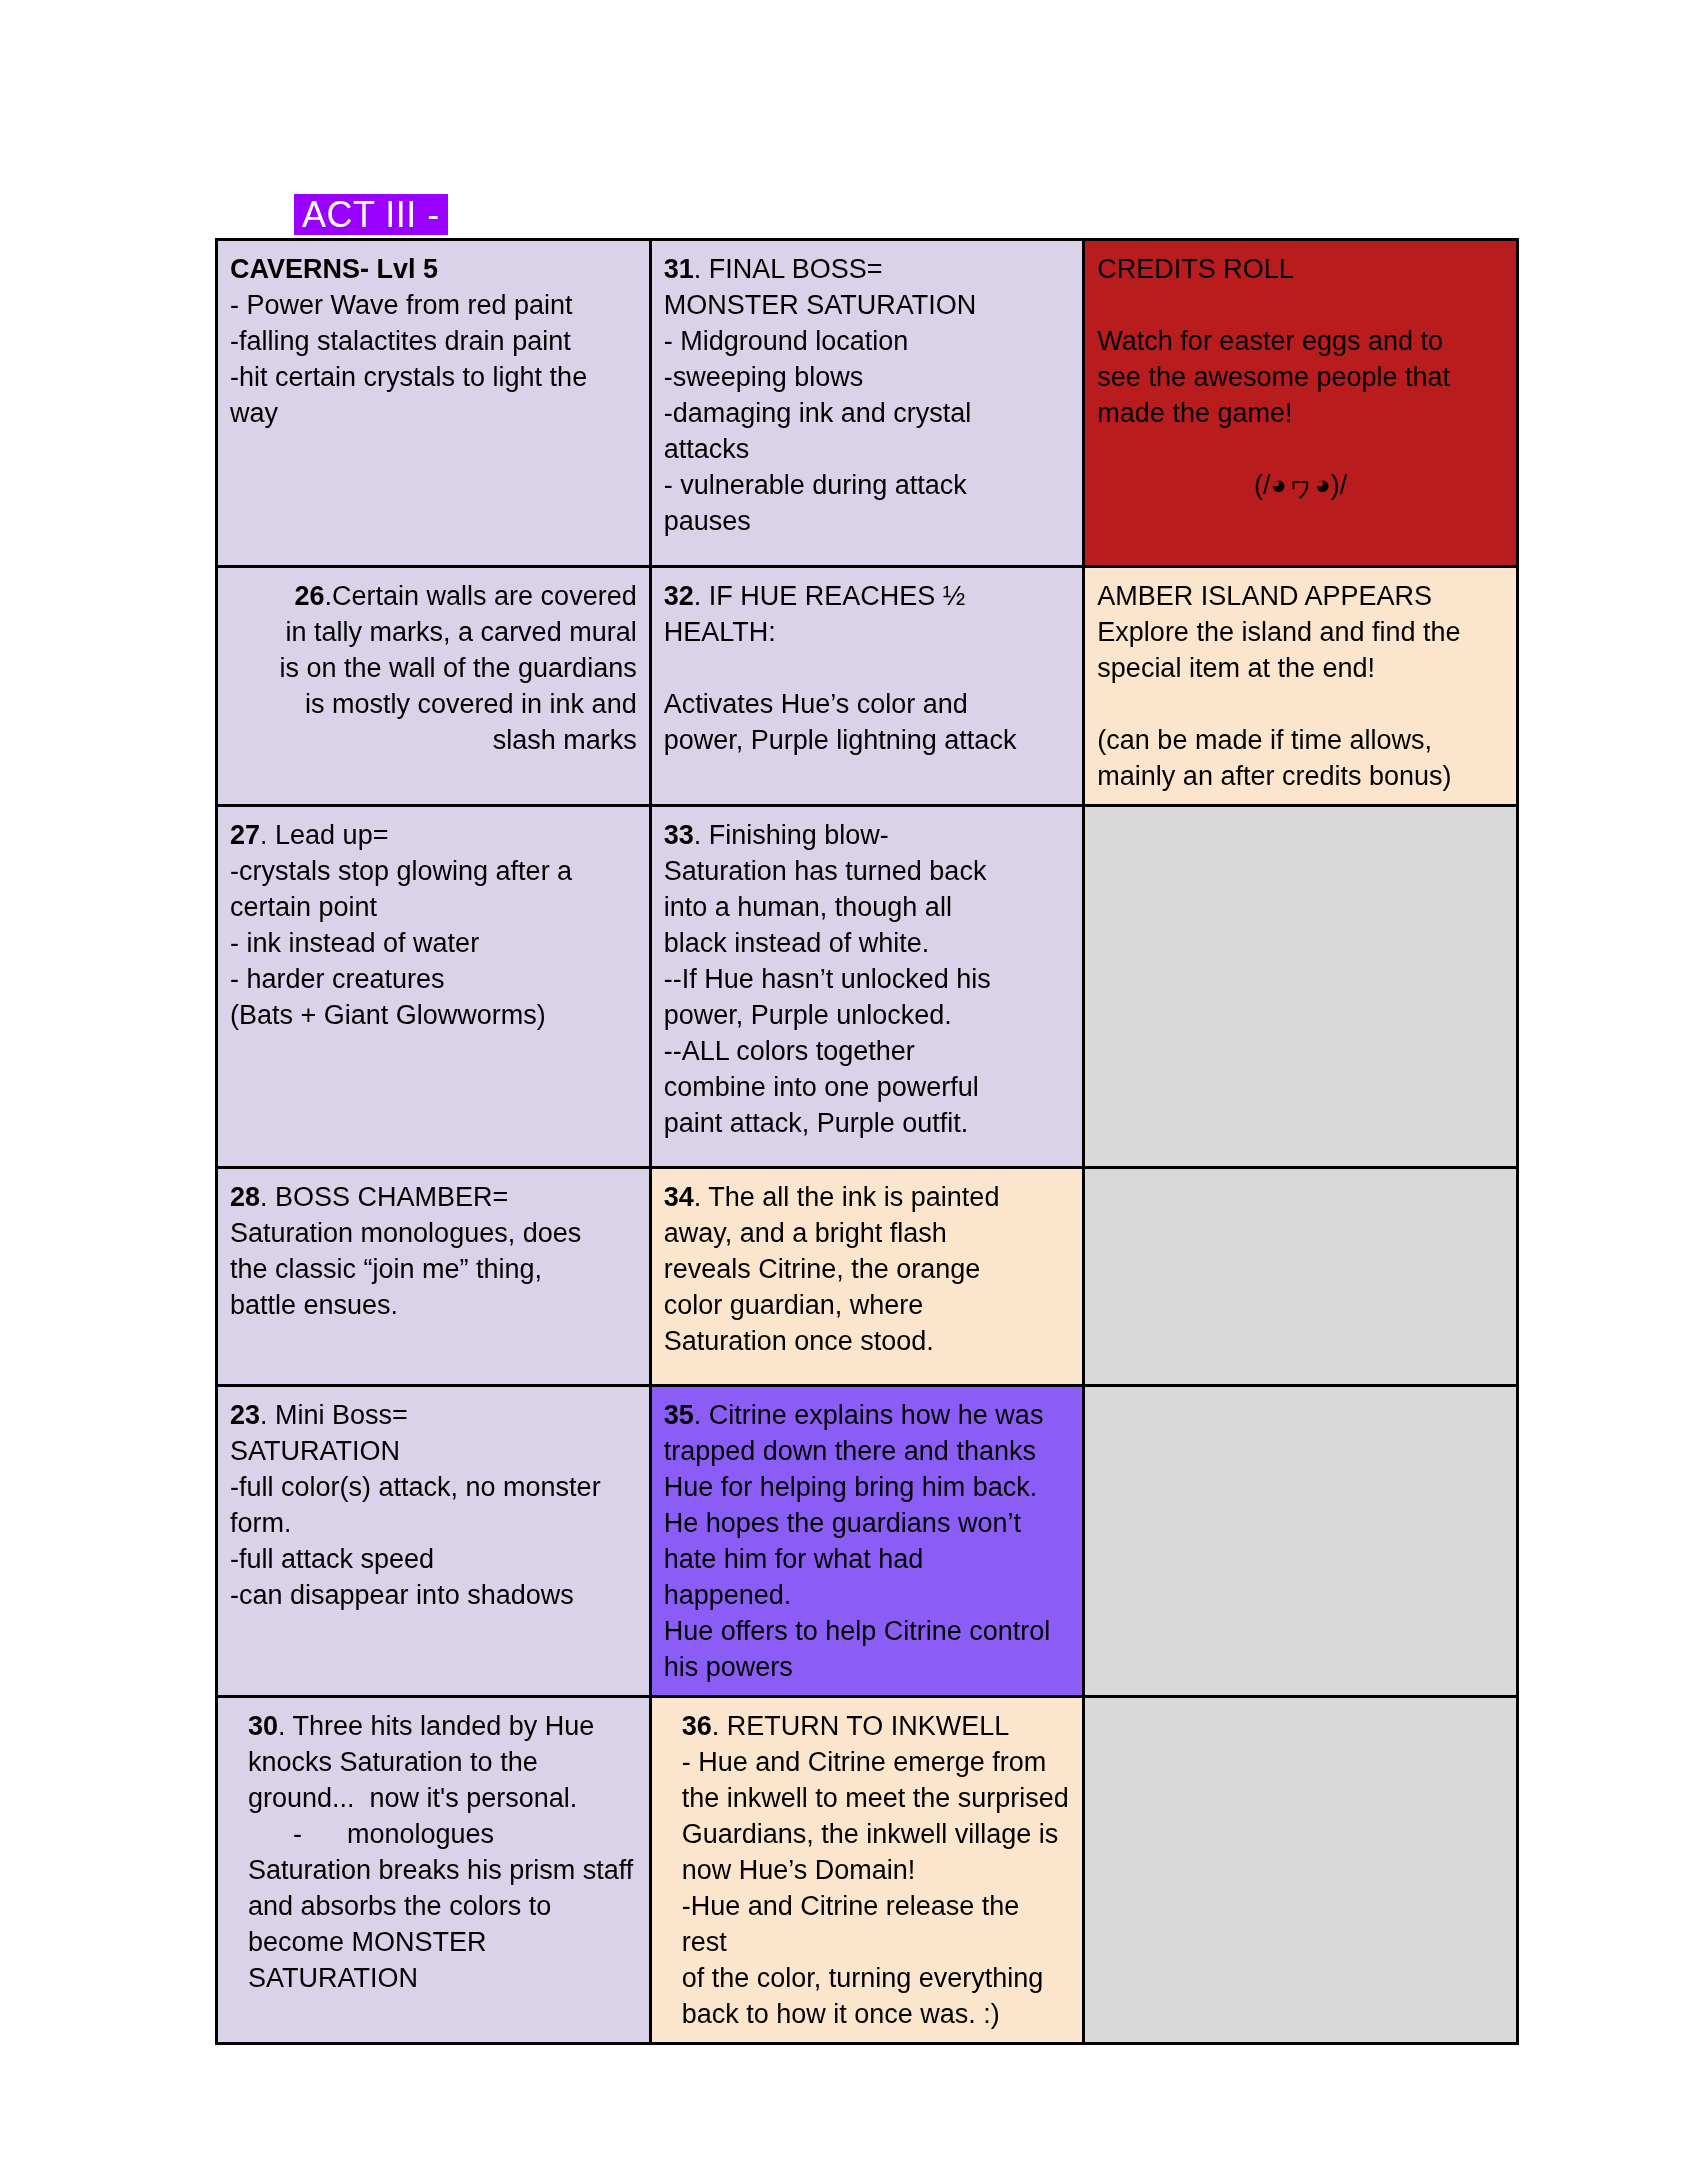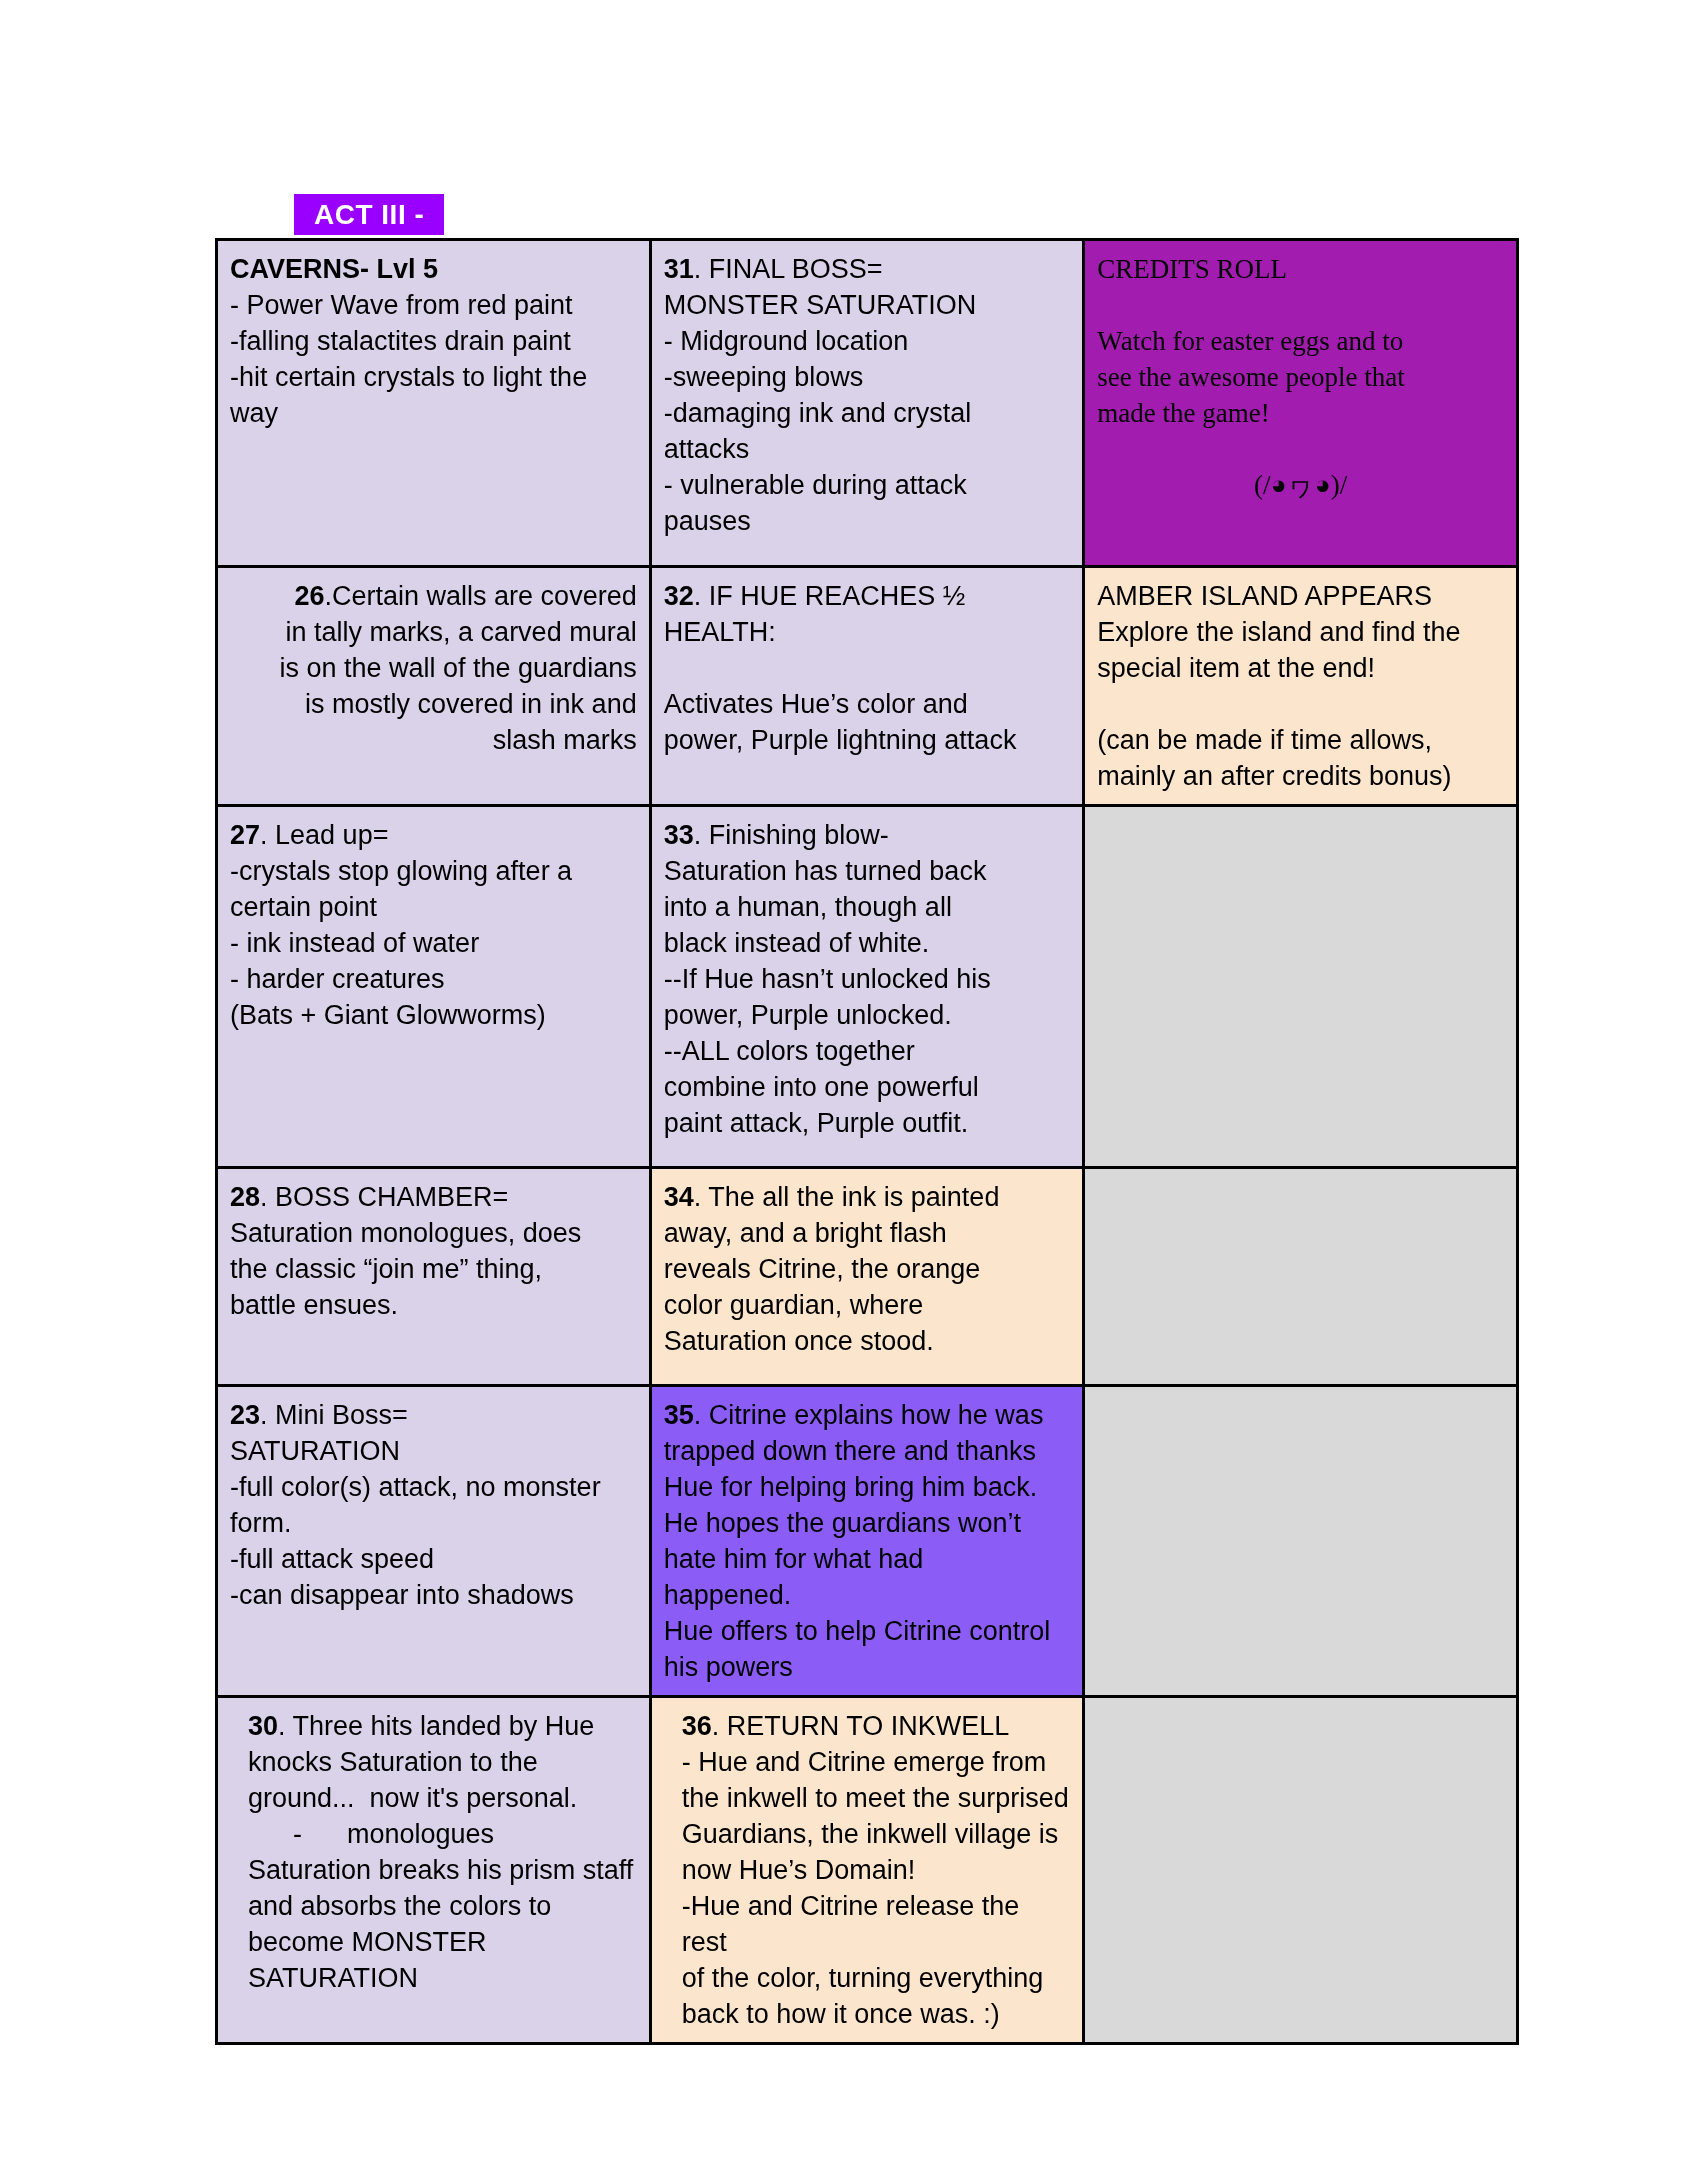--- a/index.html
+++ b/index.html
@@ -8,24 +8,24 @@
     background: #ffffff;
     position: relative;
     font-family: "Liberation Sans", "DejaVu Sans", sans-serif;
     color: #000000;
   }
   .page { position: absolute; inset: 0; }
   .act-label {
     position: absolute;
     left: 294px; top: 194px;
     color: #ffffff;
-    font-weight: bold;
-    font-size: 28px;
+    font-weight: normal;
+    font-size: 36px;
     line-height: 41px;
-    padding: 0 20px;
+    padding: 0 8px;
     letter-spacing: 0.5px;
   }
   .doc-table {
     position: absolute;
     left: 215px; top: 238px;
     width: 1304px;
     border: 3px solid #000000;
     box-sizing: border-box;
   }
   .trow { display: flex; align-items: stretch; }
@@ -62,21 +62,21 @@
 -hit certain crystals to light the
 way</div></div>
         <div class="cell" style="background: rgb(217, 210, 233);"><div class="p"><span class="b">31</span>. FINAL BOSS=
 MONSTER SATURATION
 - Midground location
 -sweeping blows
 -damaging ink and crystal
 attacks
 - vulnerable during attack
 pauses</div></div>
-        <div class="cell" style="background: #a21caf; font-family: Liberation Serif, serif;"><div class="p">CREDITS ROLL
+        <div class="cell" style="background: #b91c1c;"><div class="p">CREDITS ROLL
 
 Watch for easter eggs and to
 see the awesome people that
 made the game!</div><div class="p center gap">(/◕ヮ◕)/</div></div>
       </div>
       <div class="trow" style="min-height: 230px;">
         <div class="cell" style="background: rgb(217, 210, 233); text-align: right;"><div class="p"><span class="b">26</span>.Certain walls are covered
 in tally marks, a carved mural
 is on the wall of the guardians
 is mostly covered in ink and

